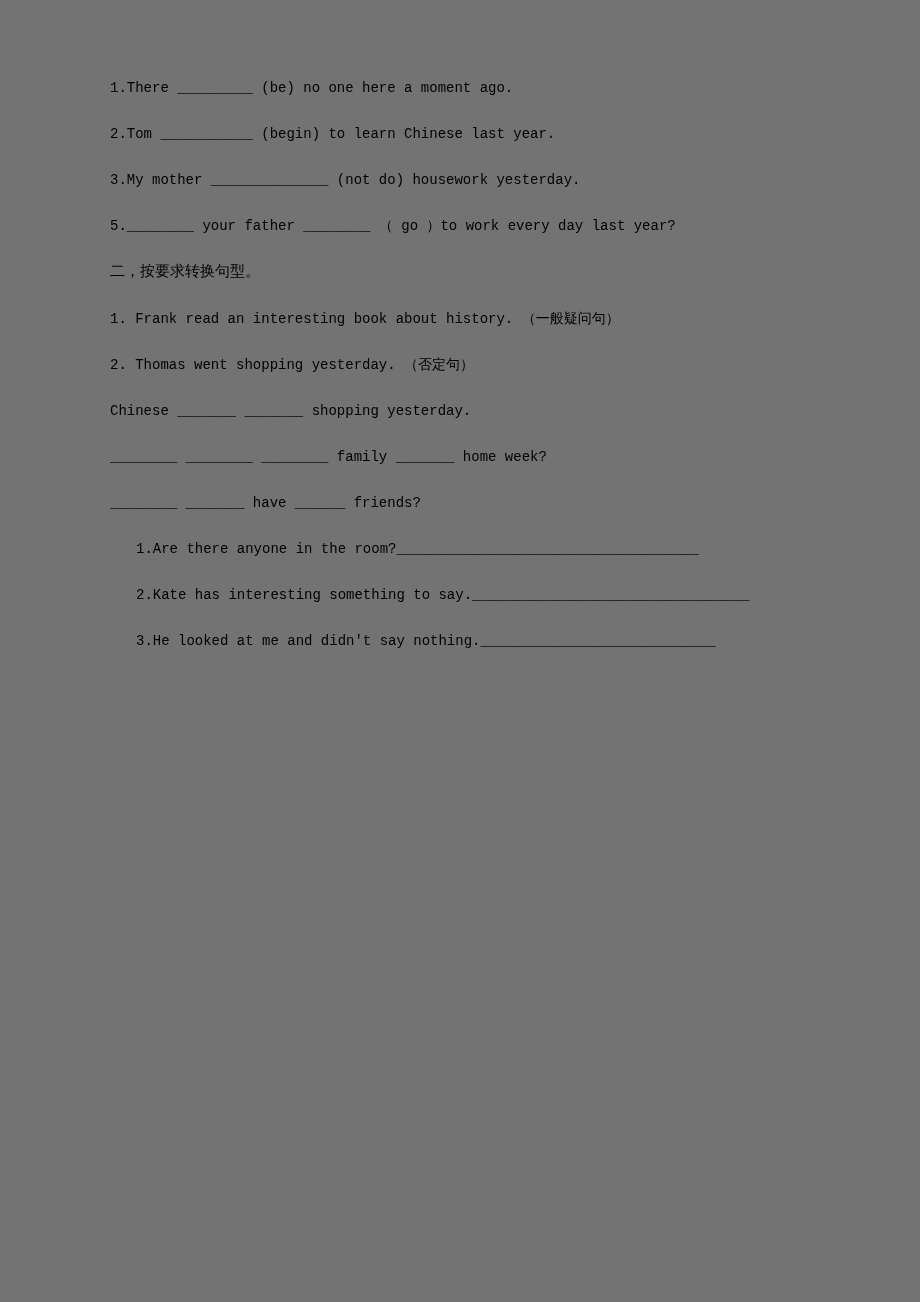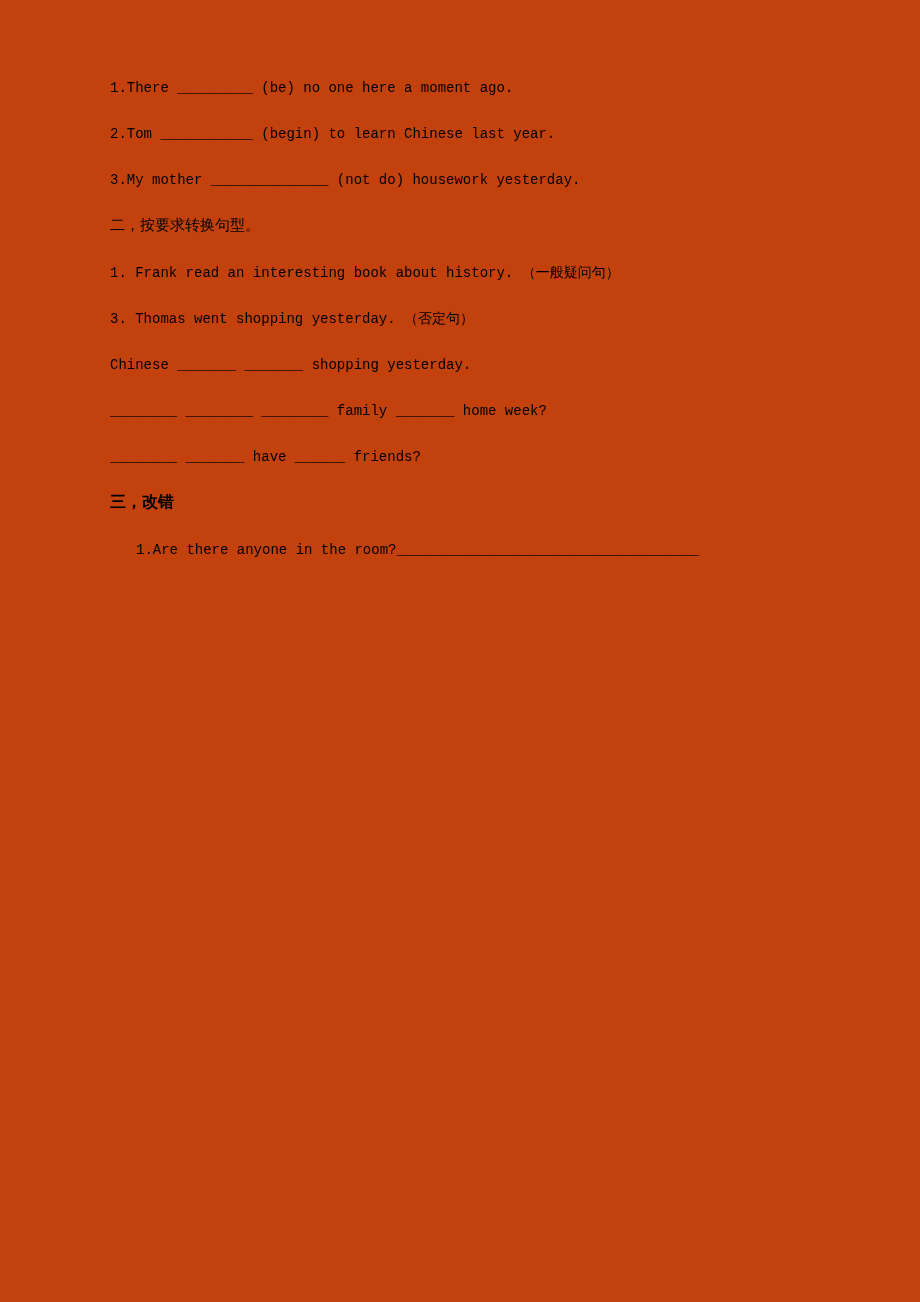--- a/index.html
+++ b/index.html
@@ -4,21 +4,21 @@
 <style>
   html, body {
     margin: 0;
     padding: 0;
     background: #ffffff;
   }
   .page {
     position: relative;
     width: 920px;
     height: 1302px;
-    background: #c2410c;
+    background: #737373;
     overflow: hidden;
     font-family: "Liberation Mono", "DejaVu Sans Mono", monospace;
     color: #000000;
     box-sizing: border-box;
     padding: 80px 60px 0 110px;
   }
   .line {
     margin: 0 0 30px 0;
     font-size: 14px;
     line-height: 16px;
@@ -39,29 +39,31 @@
   }
 </style>
 </head>
 <body>
 
 <div class="page">
 
   <p class="line">1.There _________ (be) no one here a moment ago.</p>
   <p class="line">2.Tom ___________ (begin) to learn Chinese last year.</p>
   <p class="line">3.My mother ______________ (not do) housework yesterday.</p>
+  <p class="line">5.________ your father ________ （ go ）to work every day last year?</p>
 
   <p class="section-header">二，按要求转换句型。</p>
 
   <p class="line">1. Frank read an interesting book about history. （一般疑问句）</p>
 
-  <p class="line">3. Thomas went shopping yesterday. （否定句）</p>
+  <p class="line">2. Thomas went shopping yesterday. （否定句）</p>
   <p class="line">Chinese _______ _______ shopping yesterday.</p>
 
   <p class="line">________ ________ ________ family _______ home week?</p>
 
   <p class="line">________ _______ have ______ friends?</p>
 
-  <p class="section-header bold">三，改错</p>
 
   <p class="line indent">1.Are there anyone in the room?____________________________________</p>
+  <p class="line indent">2.Kate has interesting something to say._________________________________</p>
+  <p class="line indent">3.He looked at me and didn't say nothing.____________________________</p>
 
 </div>
 
 </body></html>

